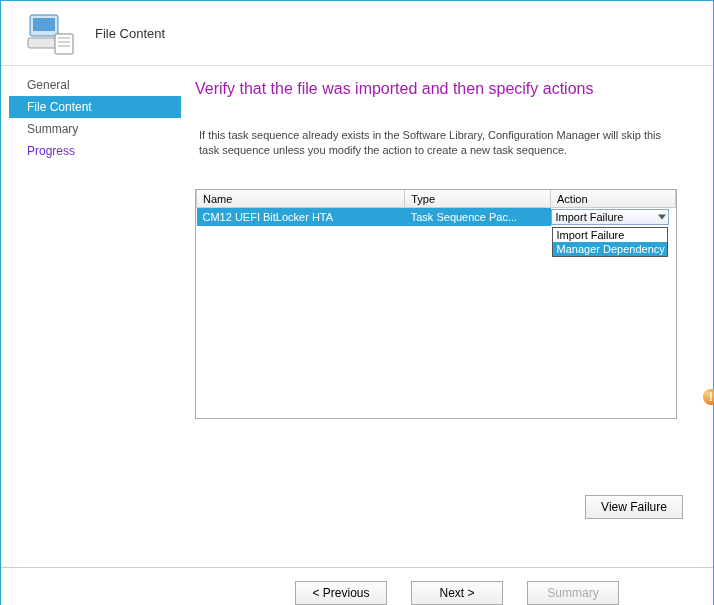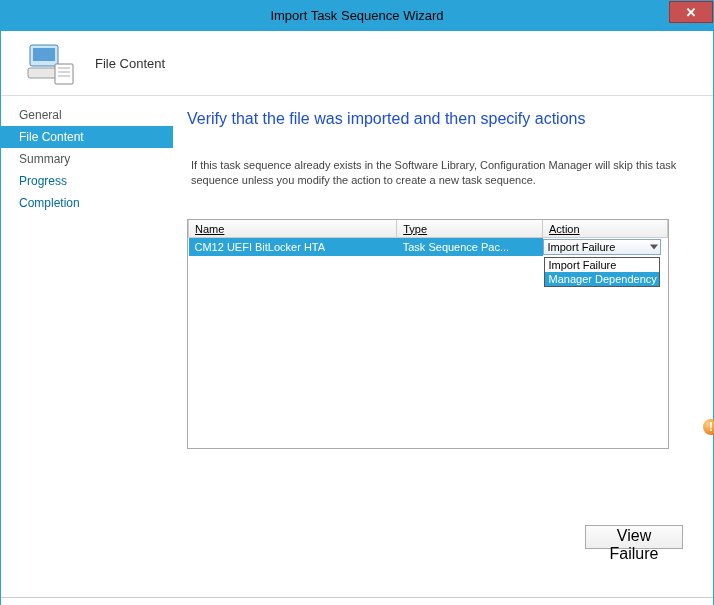--- a/index.html
+++ b/index.html
@@ -72,38 +72,39 @@
   }
   .body-area {
     display: flex;
     height: calc(100% - 30px - 65px - 50px);
     position: relative;
   }
   .sidebar {
     width: 172px;
     padding-top: 8px;
     background: #fff;
+    margin-left: 8px;
   }
   .sidebar .step {
     padding: 4px 18px;
-    color: #0369a1;
+    color: #6d28d9;
     cursor: default;
   }
   .sidebar .step.done { color: #555; }
   .sidebar .step.current {
     background: #2aa3d8;
     color: #fff;
   }
   .main {
     flex: 1;
     padding: 14px 30px 10px 14px;
     position: relative;
   }
   .main-head {
-    color: #1d4ed8;
+    color: #a21caf;
     font-size: 16px;
     margin-bottom: 30px;
   }
   .main-note {
     font-size: 11px;
     color: #444;
     margin-bottom: 30px;
     line-height: 1.4;
     padding-left: 4px;
   }
@@ -122,21 +123,20 @@
   }
   .tbl th {
     text-align: left;
     font-weight: normal;
     background: #f3f3f3;
     background: linear-gradient(#fcfcfc,#eee);
     border: 1px solid #ccc;
     border-top: none;
     padding: 2px 6px;
     height: 18px;
-    text-decoration: underline;
   }
   .tbl td {
     padding: 2px 6px;
     height: 18px;
     color: #fff;
     background: #2aa3d8;
     white-space: nowrap;
   }
   .tbl td.action-cell {
     padding: 0;
@@ -175,21 +175,21 @@
   .dropdown .opt { padding: 1px 4px; color:#000; background:#fff; }
   .dropdown .opt.hl { background:#2aa3d8; color:#fff; }
   .view-failure {
     position: absolute;
     right: 30px;
     bottom: 5px;
     width: 98px;
     height: 24px;
     background: linear-gradient(#fcfcfc,#eee);
     border: 1px solid #aaa;
-    font-size: 16px;
+    font-size: 12px;
     cursor: pointer;
   }
   .warning-bubble {
     position: absolute;
     right: -6px;
     top: 323px;
     width: 16px;
     height: 16px;
     border-radius: 50%;
     background: radial-gradient(circle at 30% 30%, #ffd080, #e06000);
@@ -239,26 +239,20 @@
     position: absolute;
     pointer-events: none;
     z-index: 20;
   }
 </style>
 </head>
 <body>
 
 <div class="window-border">
 
-  <div class="titlebar">
-    <span class="title">Import Task Sequence Wizard</span>
-    <div class="close-btn">
-      <span>✕</span>
-    </div>
-  </div>
 
   <div class="banner">
     <div class="banner-icon">
       <svg width="50" height="45" viewBox="0 0 50 45">
         <rect x="5" y="4" width="28" height="21" rx="2" fill="#cde6f7" stroke="#4a88b8"></rect>
         <rect x="8" y="7" width="22" height="13" fill="#5aa0d8"></rect>
         <rect x="3" y="27" width="34" height="10" rx="2" fill="#e8e8e8" stroke="#999"></rect>
         <rect x="30" y="23" width="18" height="20" rx="1" fill="#fff" stroke="#888"></rect>
         <line x1="33" y1="27" x2="45" y2="27" stroke="#aaa"></line>
         <line x1="33" y1="31" x2="45" y2="31" stroke="#aaa"></line>
@@ -268,21 +262,20 @@
     <div class="banner-text">File Content</div>
   </div>
 
   <div class="body-area">
 
     <div class="sidebar">
       <div class="step done">General</div>
       <div class="step current">File Content</div>
       <div class="step done">Summary</div>
       <div class="step">Progress</div>
-      <div class="step">Completion</div>
     </div>
 
     <div class="main">
       <div class="main-head">Verify that the file was imported and then specify actions</div>
       <div class="main-note">If this task sequence already exists in the Software Library, Configuration Manager will skip this task sequence unless you modify the action to create a new task sequence.</div>
 
       <div class="table-wrap">
         <table class="tbl">
           <colgroup>
             <col style="width:200px">

